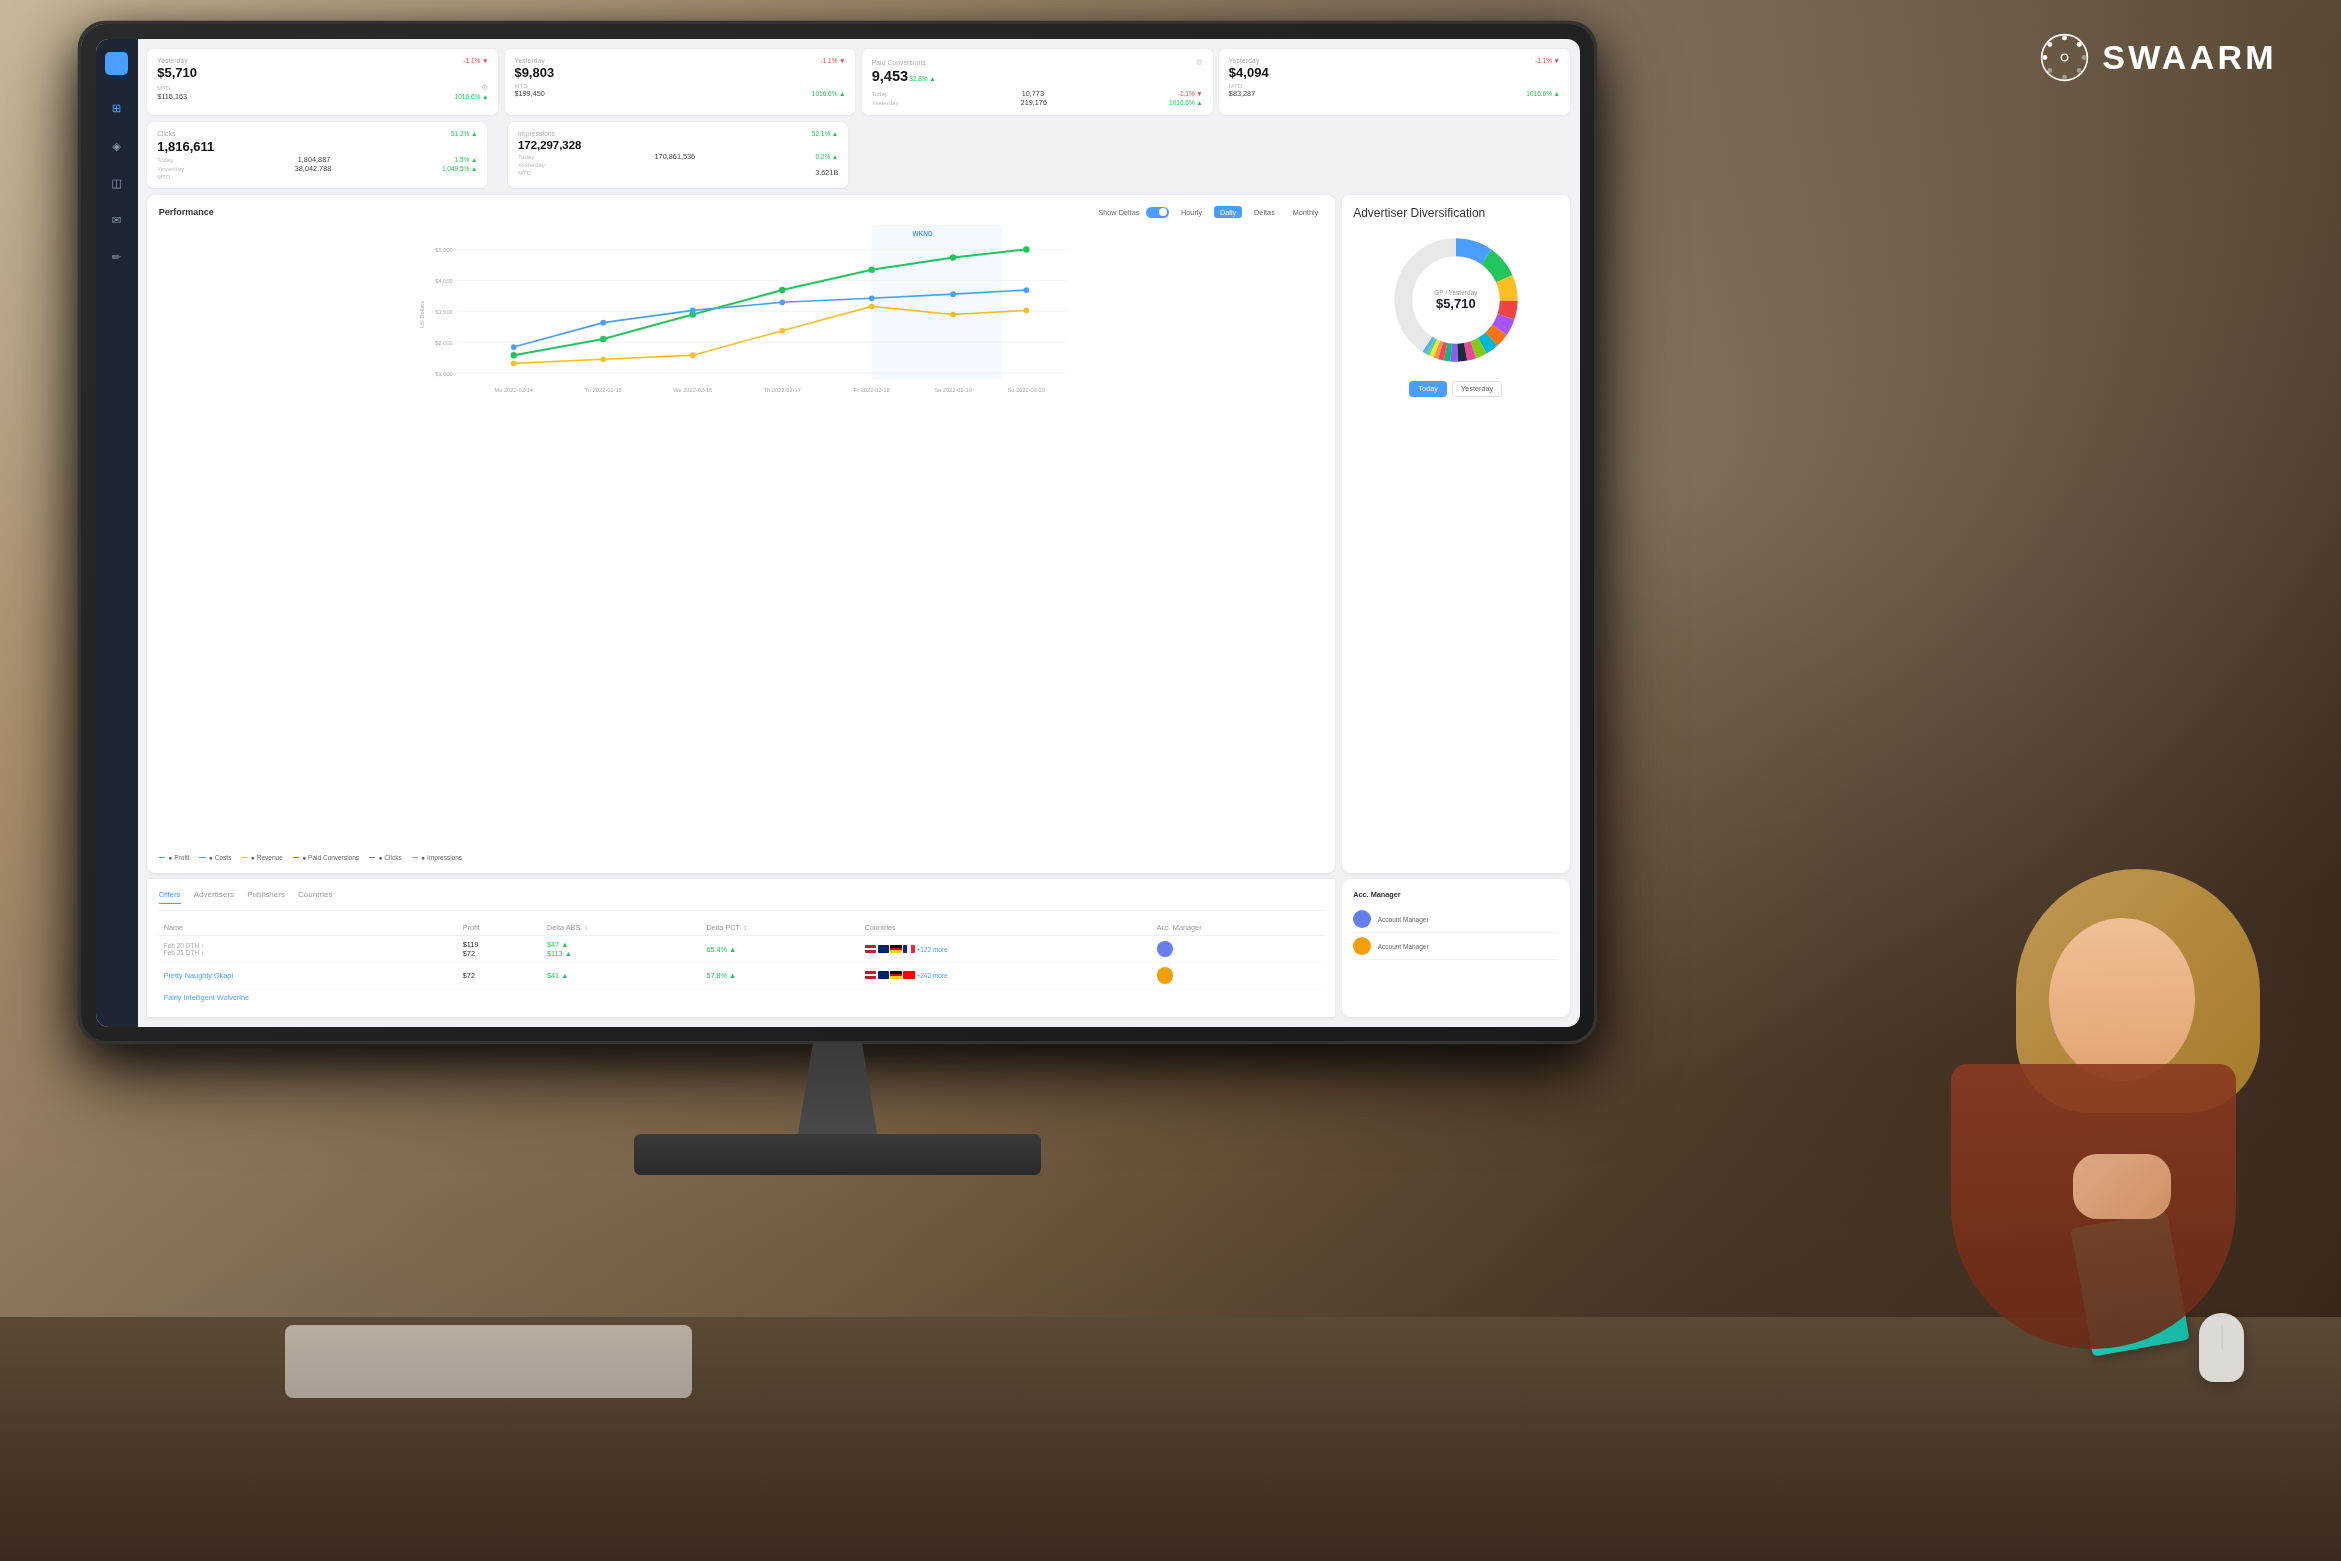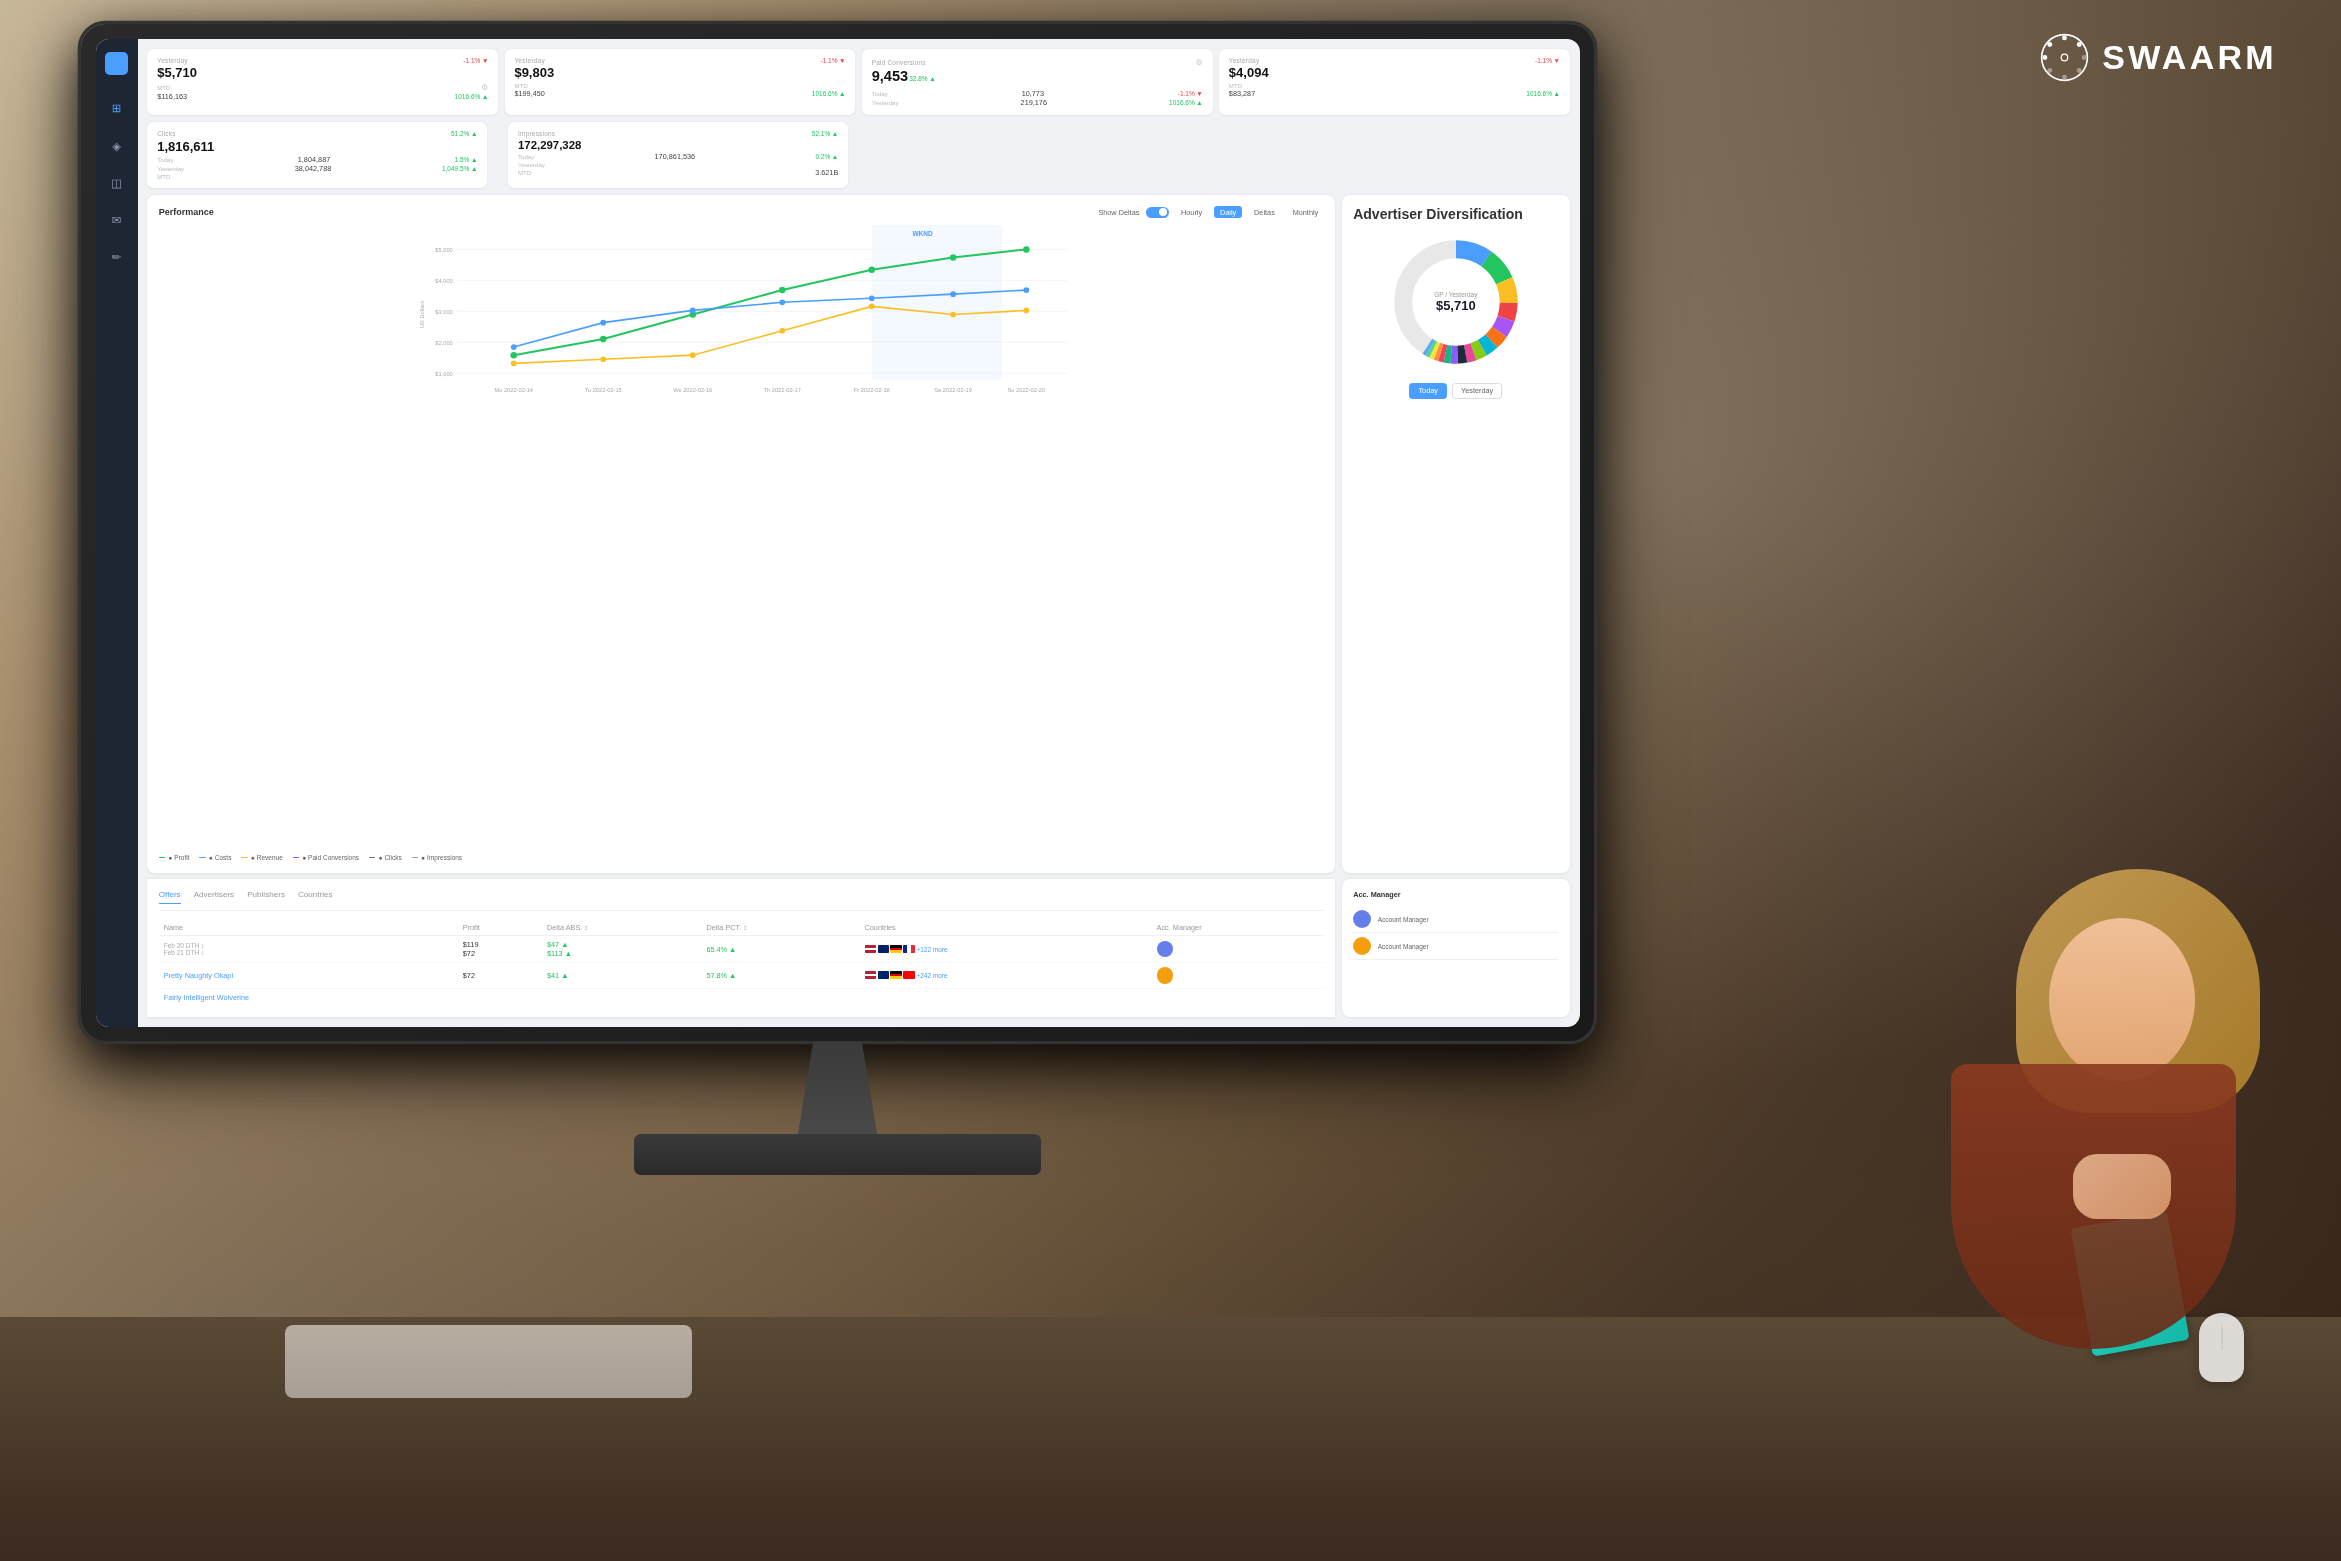--- a/index.html
+++ b/index.html
@@ -262,22 +262,22 @@
       background: white;
       border-radius: 8.1px;
       padding: 11.4px;
       box-shadow: 0 0.8px 3.3px rgba(0,0,0,0.08);
       display: flex;
       flex-direction: column;
       align-items: center;
     }
 
     .donut-title {
-      font-size: 14px;
-      font-weight: 700;
+      font-size: 12px;
+      font-weight: 400;
       color: #333;
       align-self: flex-start;
       margin-bottom: 6.5px;
     }
 
     .donut-wrapper {
       position: relative;
       width: 146px;
       height: 146px;
     }

